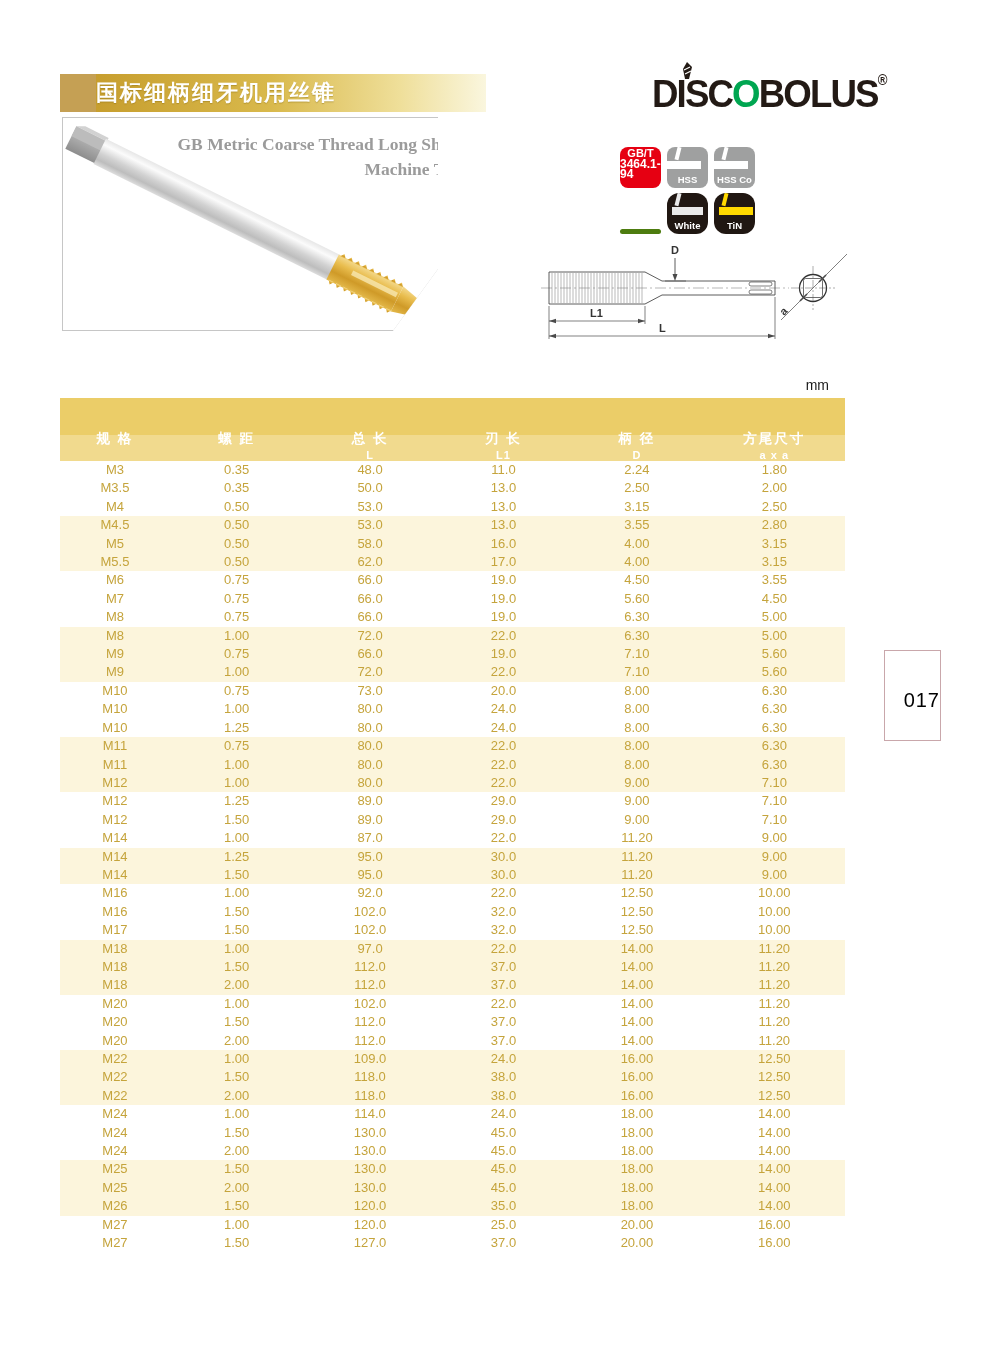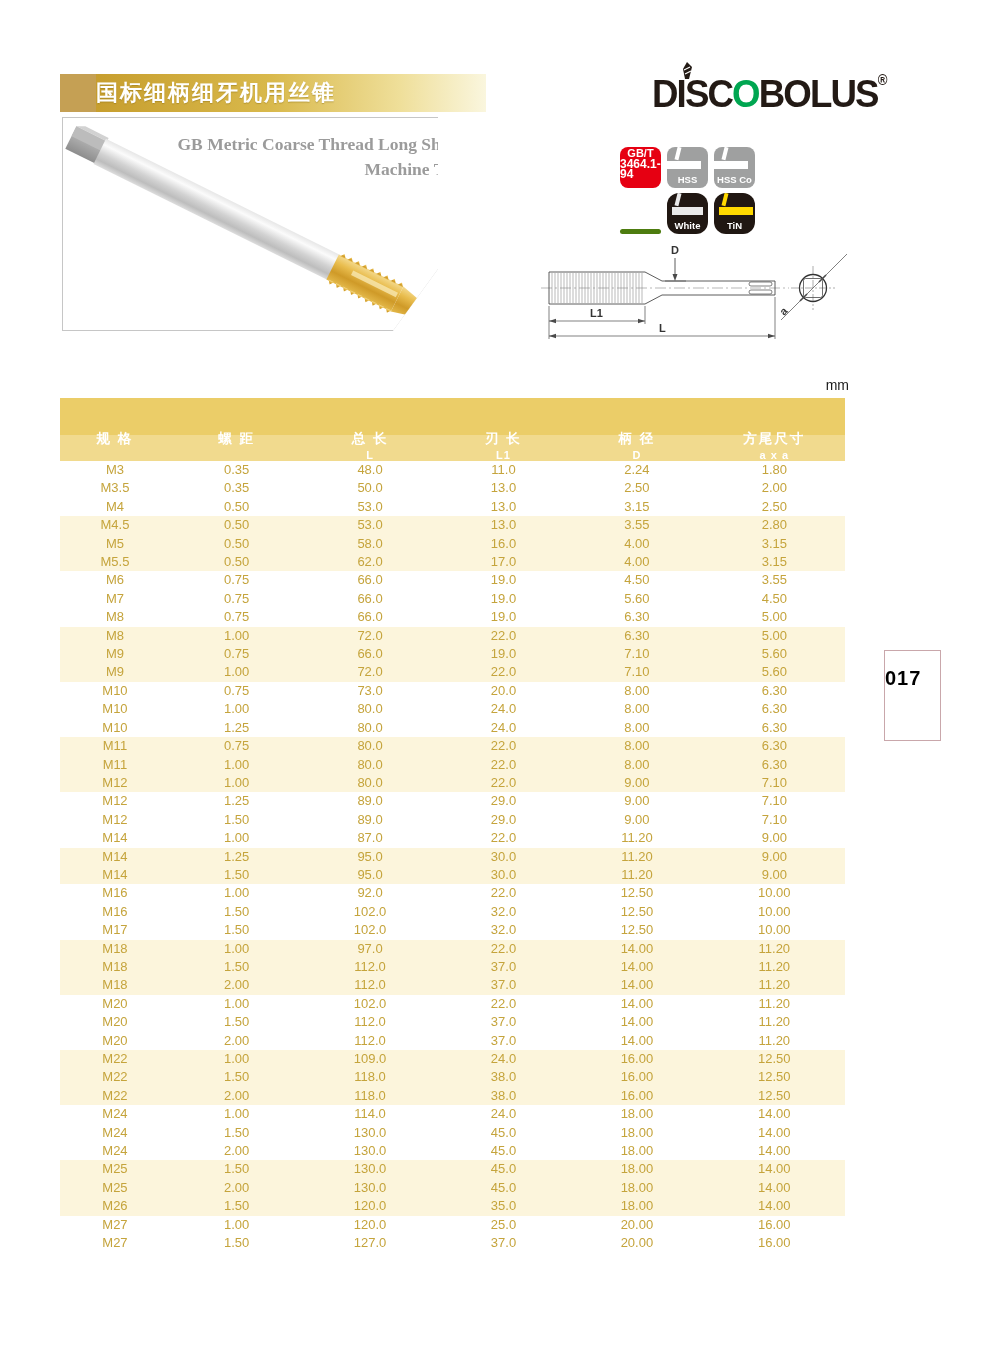--- a/index.html
+++ b/index.html
@@ -46,33 +46,33 @@
   .slit-yellow { left:9px; background:#ffd900; }
   .badge-label { position:absolute; bottom:3px; left:0; width:100%; text-align:center; font-size:9.5px; font-weight:bold; }
   .badge-label-cn { font-size:10.5px; bottom:3px; }
   .hole-icon { width:26px; height:14px; border:2px dashed #fff; margin:6px auto 0; border-radius:1px; }
 
   
   .diagram { position:absolute; left:535px; top:242px; }
   .diagram text { font-family:"Liberation Sans", sans-serif; font-weight:bold; fill:#333; }
 
   
-  .unit-label { position:absolute; left:64px; top:377px; width:785px; text-align:right; font-size:14px; color:#1a1a1a; }
+  .unit-label { position:absolute; left:44px; top:377px; width:785px; text-align:right; font-size:14px; color:#1a1a1a; }
   .spec-table { position:absolute; left:60px; top:398px; width:785px; border-collapse:collapse; table-layout:fixed; }
   .spec-table col.c1{width:14%} .spec-table col.c2{width:17%} .spec-table col.c3{width:17%}
   .spec-table col.c4{width:17%} .spec-table col.c5{width:17%} .spec-table col.c6{width:18%}
   .spec-table th { background:linear-gradient(to bottom,#ebcd68 0%,#ebcd68 58%,#f1da8e 58%,#f1da8e 100%); padding:0; height:34px; vertical-align:top; }
   .col-label { color:#fff; font-weight:bold; font-size:13.5px; letter-spacing:2px; line-height:20px; padding-top:5px;margin-top:26px; }
   .col-sub { color:#fff; font-weight:bold; font-size:11px; letter-spacing:1px; line-height:12px; }
   .spec-table td { height:18.4px; line-height:18.4px; padding:0; text-align:center; font-size:13px; color:#c5a43c; }
   .spec-table tr.alt td { background:#fcf5dc; }
 
   
   .page-box { position:absolute; left:884px; top:650px; width:57px; height:91px; border:1px solid #c9a7ab; background:#fff; }
-  .page-number { margin-top:16px; text-align:left; font-size:20px; color:#000; letter-spacing:1px;font-weight:bold; }
+  .page-number { margin-top:38px; text-align:right; font-size:20px; color:#000; letter-spacing:1px; }
 </style>
 </head>
 <body>
 
 <div class="page">
 
   <div class="banner">
     <div class="banner-block"></div>
     <div class="banner-main">
       <span class="banner-title">国标细柄细牙机用丝锥</span>

